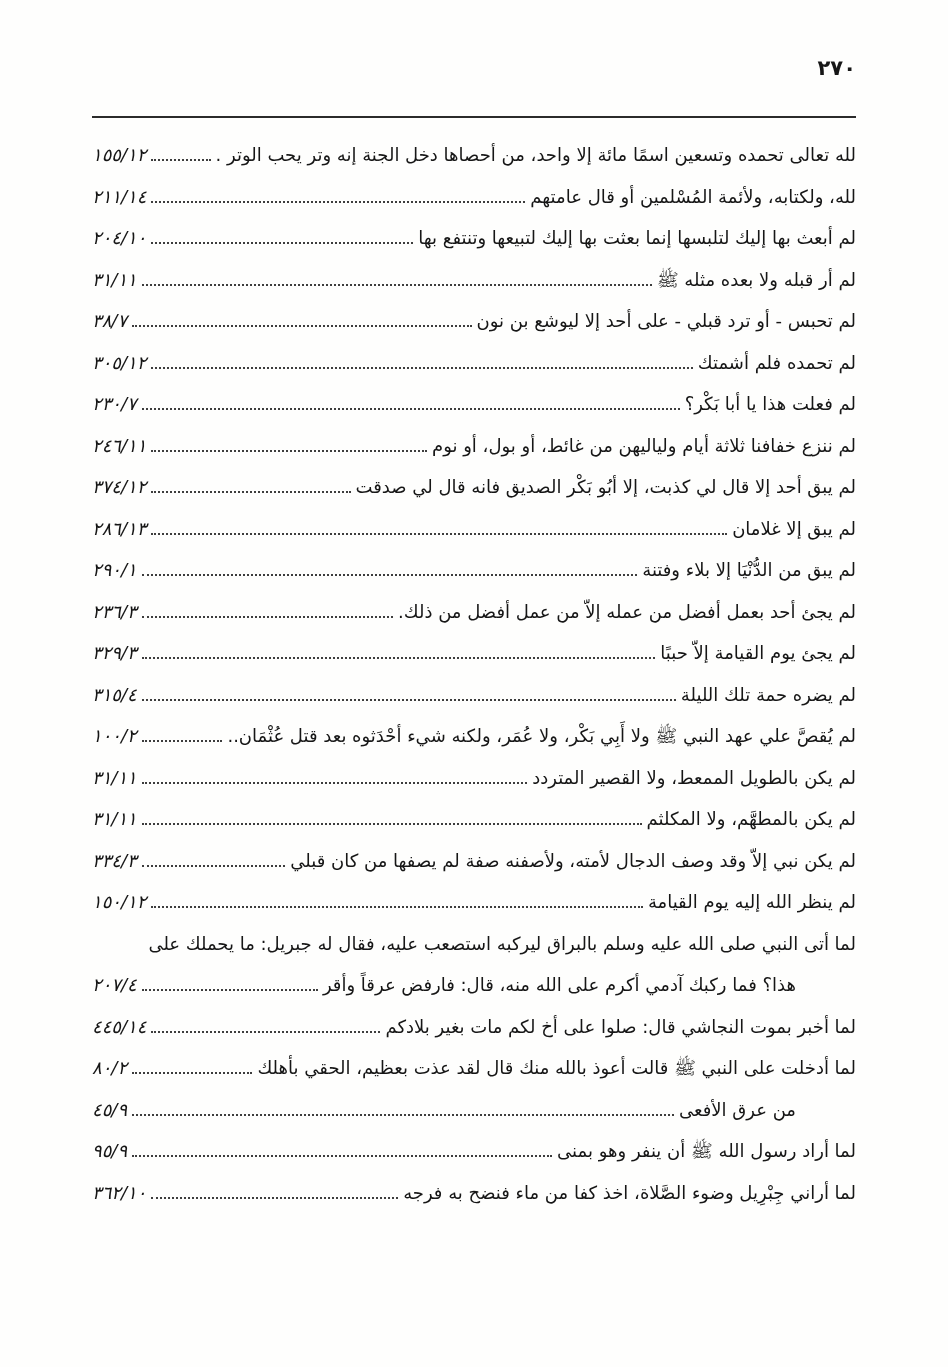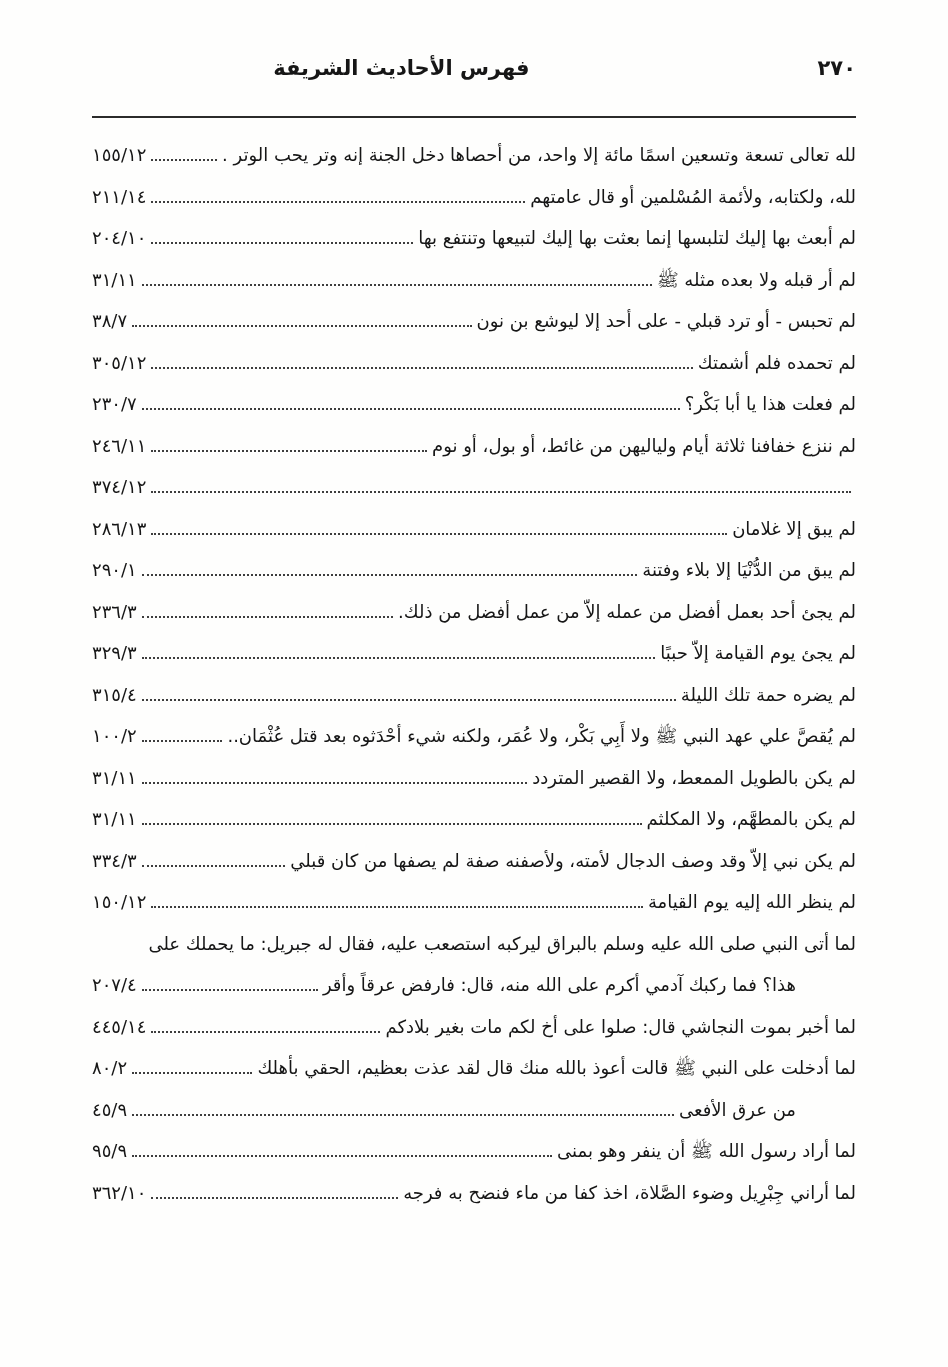--- a/index.html
+++ b/index.html
@@ -71,39 +71,39 @@
     min-width: 0;
     height: 4px;
     border-bottom: 2px dotted #3d3d3d;
     margin: 0 5px;
   }
   .entry-ref {
     white-space: nowrap;
     direction: ltr;
     unicode-bidi: isolate;
     flex: 0 0 auto;
+    font-style: italic;
   }
 </style>
 </head>
 <body>
 
 <div class="page">
 
   <header>
     <div class="header-row">
       <span class="page-number">٢٧٠</span>
-      <span class="page-title">فهرس الأحاديث الشريفة</span>
     </div>
     <hr class="header-rule">
   </header>
 
   <main class="entries">
 
   <div class="entry-line">
-        <span class="entry-text">لله تعالى تسعة وتسعين اسمًا مائة إلا واحد، من أحصاها دخل الجنة إنه وتر يحب الوتر .</span>
+        <span class="entry-text">لله تعالى تحمده وتسعين اسمًا مائة إلا واحد، من أحصاها دخل الجنة إنه وتر يحب الوتر .</span>
         <span class="dots"></span>
         <span class="entry-ref">١٥٥/١٢</span>
       </div>
       <div class="entry-line">
         <span class="entry-text">لله، ولكتابه، ولأئمة المُسْلمين أو قال عامتهم</span>
         <span class="dots"></span>
         <span class="entry-ref">٢١١/١٤</span>
       </div>
       <div class="entry-line">
         <span class="entry-text">لم أبعث بها إليك لتلبسها إنما بعثت بها إليك لتبيعها وتنتفع بها</span>
@@ -129,20 +129,21 @@
         <span class="entry-text">لم فعلت هذا يا أبا بَكْر؟</span>
         <span class="dots"></span>
         <span class="entry-ref">٢٣٠/٧</span>
       </div>
       <div class="entry-line">
         <span class="entry-text">لم ننزع خفافنا ثلاثة أيام ولياليهن من غائط، أو بول، أو نوم</span>
         <span class="dots"></span>
         <span class="entry-ref">٢٤٦/١١</span>
       </div>
       <div class="entry-line">
+        <span class="entry-text">لم يبق أحد إلا قال لي كذبت، إلا أبُو بَكْر الصديق فانه قال لي صدقت</span>
         <span class="dots"></span>
         <span class="entry-ref">٣٧٤/١٢</span>
       </div>
       <div class="entry-line">
         <span class="entry-text">لم يبق إلا غلامان</span>
         <span class="dots"></span>
         <span class="entry-ref">٢٨٦/١٣</span>
       </div>
       <div class="entry-line">
         <span class="entry-text">لم يبق من الدُّنْيَا إلا بلاء وفتنة</span>

